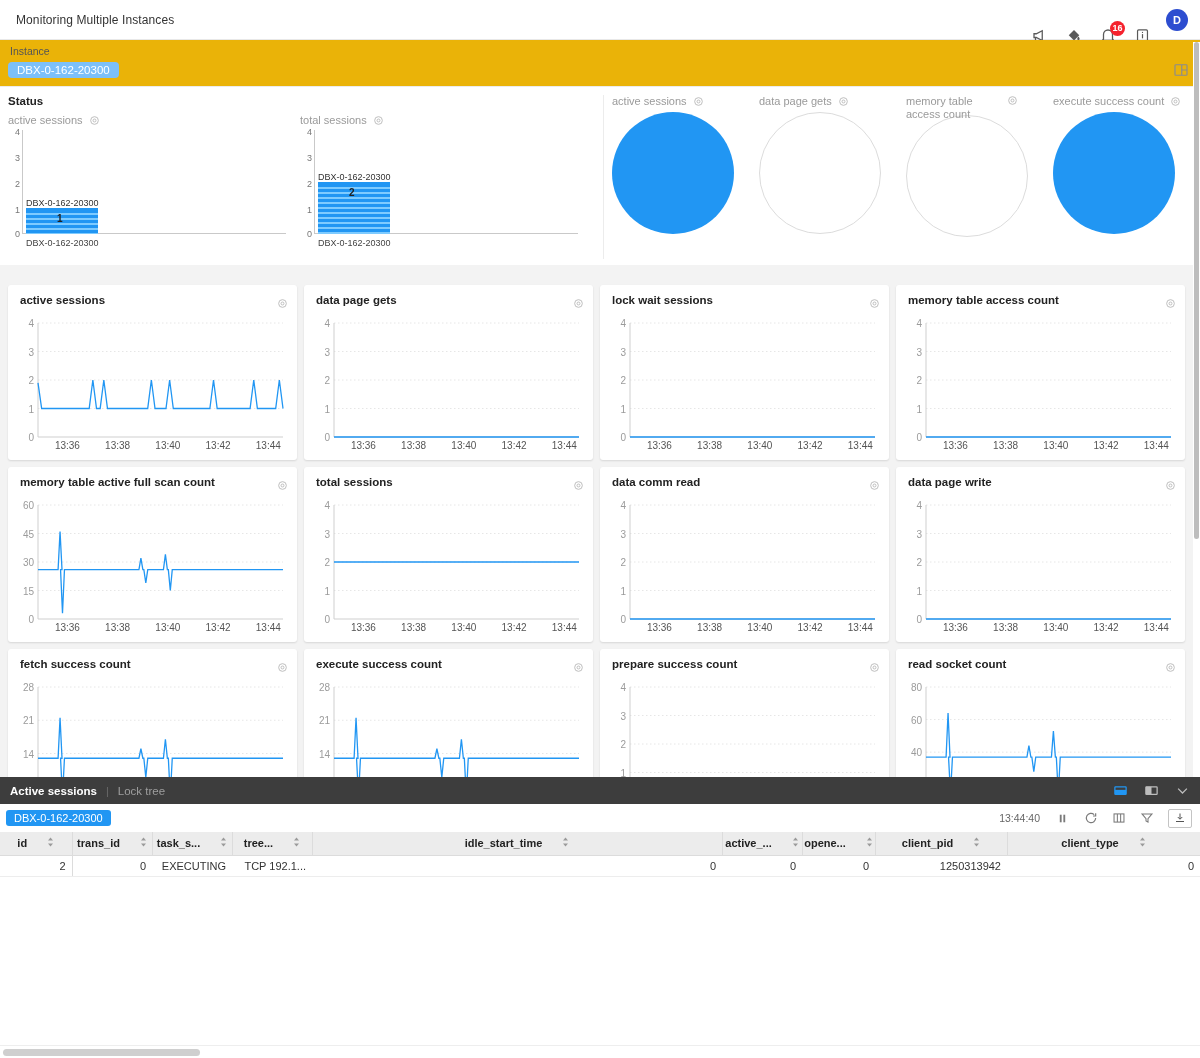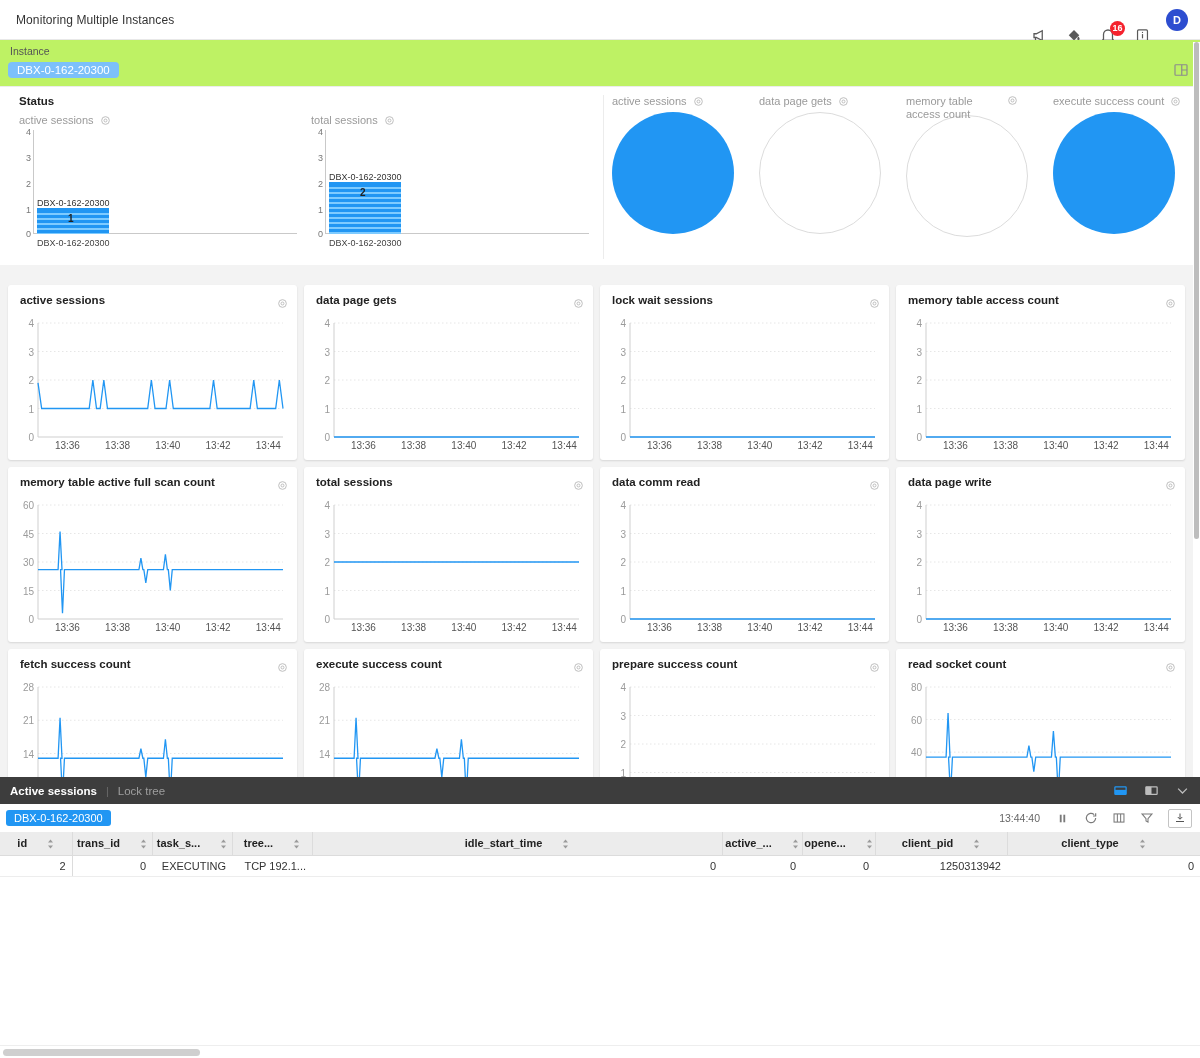--- a/index.html
+++ b/index.html
@@ -29,37 +29,37 @@
     border-radius: 8px; text-align: center; padding: 0 2px; font-weight: 600;
   }
   .avatar {
     width: 22px; height: 22px; border-radius: 50%; background: #2d4dd0; color: #fff;
     font-size: 11px; font-weight: 700; display: flex; align-items: center;
     justify-content: center; cursor: pointer;
   }
 
   
   .filterbar {
-    background: #bef264; padding: 5px 12px 8px 8px; position: relative;
+    background: #eab308; padding: 5px 12px 8px 8px; position: relative;
     border-bottom: 1px solid #ececec; min-height: 45px;
   }
   .filter-label { font-size: 10.5px; color: #555; margin: 0 0 3px 2px; }
   .chip {
     display: inline-block; background: #7cc0fa; color: #fff; font-size: 11.5px;
     padding: 2px 9px; border-radius: 4px; cursor: pointer;
   }
   .layout-btn {
     position: absolute; right: 10px; bottom: 7px; width: 18px; height: 18px;
     color: #8c8c8c; cursor: pointer;
   }
 
   
   .overview { background: #fff; display: flex; padding: 8px 0 6px 0; height: 178px; }
   .ov-col { position: relative; }
-  .ov-status { width: 685px; border-right: 1px solid #ececec; padding-left: 19px; }
+  .ov-status { width: 685px; border-right: 1px solid #ececec; padding-left: 8px; }
   .ov-load  { flex: 1; padding-left: 8px; }
   .sec-title { font-size: 11.5px; font-weight: bold; color: #222; margin-bottom: 7px; }
   .mini-row { display: flex; }
   .mini { position: relative; }
   .mini-head { display: flex; align-items: center; gap: 6px; margin-bottom: 3px; }
   .mini-name { font-size: 11px; color: #9a9a9a; line-height: 13px; }
   .gear { width: 11px; height: 11px; color: #b9b9b9; cursor: pointer; flex: none; }
   .gear svg { display: block; }
 
   
@@ -135,21 +135,21 @@
     display: flex; align-items: center; justify-content: center; color: #555;
   }
 
   
   table.grid-table { width: 100%; border-collapse: collapse; table-layout: fixed; }
   .grid-table th {
     background: #ececec; font-size: 11px; color: #222; font-weight: bold;
     height: 23px; border-right: 1px solid #dcdcdc; border-bottom: 1px solid #dcdcdc;
     padding: 0 6px; white-space: nowrap; overflow: hidden; cursor: pointer;
   }
-  .th-inner { display: flex; align-items: flex-end; justify-content: center; gap: 20px; }
+  .th-inner { display: flex; align-items: flex-start; justify-content: center; gap: 20px; }
   .sort-arrows { display: inline-flex; flex-direction: column; gap: 1px; color: #9a9a9a; flex: none; }
   .grid-table td {
     font-size: 11px; color: #333; height: 21px; padding: 0 6px;
     border-bottom: 1px solid #ededed; white-space: nowrap; overflow: hidden;
   }
   .grid-table td.num { text-align: right; }
   .grid-table td.ctr { text-align: right; }
   .grid-table td.sep { border-right: 1px solid #dcdcdc; }
 
   

